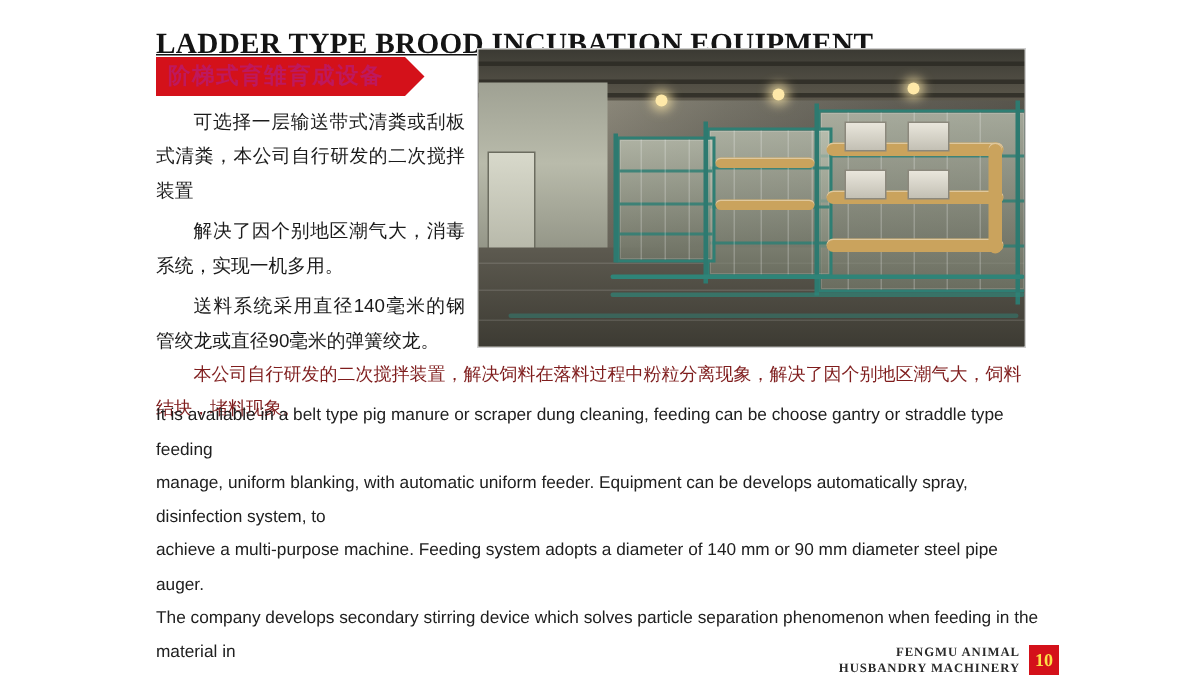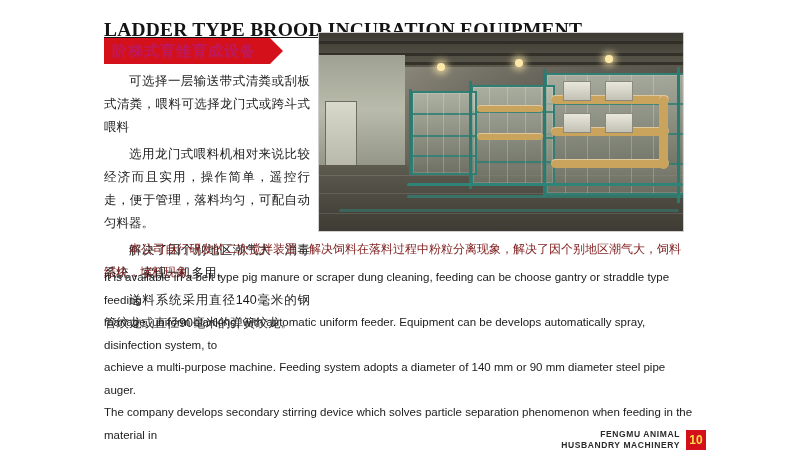--- a/index.html
+++ b/index.html
@@ -222,20 +222,21 @@
   }
 
   
   .footer {
     position: absolute;
     right: 86px;
     bottom: 14px;
     display: flex;
     align-items: center;
     gap: 6px;
+    font-family: Liberation Serif, serif;
   }
   .footer-text {
     text-align: right;
     font-size: 8.5px;
     line-height: 11px;
     letter-spacing: 0.6px;
     color: #2a2a2a;
     font-weight: bold;
   }
   .footer-num {
@@ -257,22 +258,21 @@
 
   <h1 class="main-title">LADDER TYPE BROOD INCUBATION EQUIPMENT</h1>
 
   <div class="banner">
     <div class="banner-body"></div>
     <div class="banner-arrow"></div>
     <div class="banner-text">阶梯式育雏育成设备</div>
   </div>
 
   <div class="cn-block">
-    <p>可选择一层输送带式清粪或刮板式清粪，喂料可选择龙门式或跨斗式喂料</p>
-    <p>选用龙门式喂料机相对来说比较经济而且实用，操作简单，遥控行走，便于管理，落料均匀，可配自动匀料器。</p>
+    <p>可选择一层输送带式清粪或刮板式清粪，本公司自行研发的二次搅拌装置</p>
     <p>解决了因个别地区潮气大，消毒系统，实现一机多用。</p>
     <p>送料系统采用直径140毫米的钢管绞龙或直径90毫米的弹簧绞龙。</p>
   </div>
 
   <div class="cn-wide">
     <p>本公司自行研发的二次搅拌装置，解决饲料在落料过程中粉粒分离现象，解决了因个别地区潮气大，饲料结块，堵料现象。</p>
   </div>
 
   <div class="photo">
     <div class="photo-inner">

